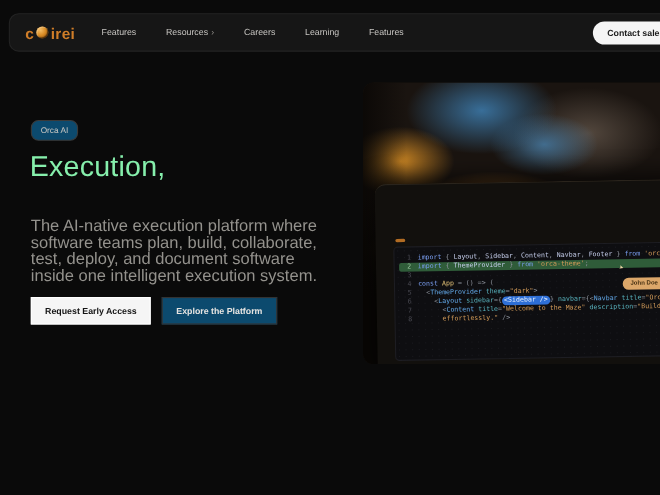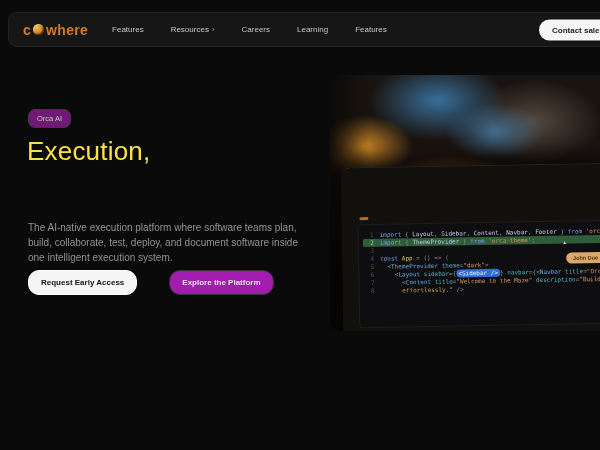--- a/index.html
+++ b/index.html
@@ -35,36 +35,36 @@
     background: var(--cta-bg, #f5f5f5); color: #1c1c1c;
     font-size: 8px; font-weight: 600;
     padding: 6px 13px; border: none; border-radius: 999px;
     white-space: nowrap; cursor: pointer;
   }
 
   
   .badge {
     position: absolute; left: 28px; top: 109px;
     font-size: 7.5px; color: #c9c7c2;
-    background: #701a75; border: 1px solid #3a3a3a;
+    background: #0c4a6e; border: 1px solid #3a3a3a;
     padding: 4px 8px; border-radius: 7px;
   }
   .hero-title {
     position: absolute; left: 27px; top: 134px;
     font-size: 26px; line-height: 34px; font-weight: 500;
-    color: #fde047; letter-spacing: .2px;
+    color: #86efac; letter-spacing: .2px;
   }
   .hero-desc {
-    position: absolute; left: 28px; top: 220px; width: 270px;
-    font-size: 10px; line-height: 15px; color: #94928d;
+    position: absolute; left: 28px; top: 198px; width: 270px;
+    font-size: 15px; line-height: 15px; color: #94928d;
   }
   .cta-row { position: absolute; left: 28px; top: 270px; display: flex; gap: 10px; }
-  .btn { font-size: 8px; font-weight: 600; padding: 7px 12px; border-radius: 11px; cursor: pointer; white-space: nowrap; }
+  .btn { font-size: 8px; font-weight: 600; padding: 7px 12px; border-radius: 0; cursor: pointer; white-space: nowrap; }
   .btn-primary { background: var(--cta-bg, #f5f5f5); color: #141414; border: 1px solid #fff; }
-  .btn-secondary { background: #a21caf; color: #e6e4e1; border: 1px solid #333; margin-left: 22px; }
+  .btn-secondary { background: #0c4a6e; color: #e6e4e1; border: 1px solid #333; }
 
   
   .hero-image {
     position: absolute; left: 330px; top: 75px; right: -14px; height: 256px;
     border-radius: 10px; overflow: hidden; background: #15100b;
   }
   .sky {
     position: absolute; inset: 0;
     background:
       radial-gradient(ellipse 70px 45px at 12% 28%, rgba(222,146,38,.9) 0%, rgba(222,146,38,0) 70%),
@@ -122,21 +122,21 @@
     padding: 2.5px 7px; border-radius: 999px; white-space: nowrap;
   }
 </style>
 </head>
 <body style="--accent: #cf7d28; --page-bg: #0a0a0a; --nav-bg: #161616; --cta-bg: #f5f5f5; --hl-green: #2f5c39; --sel-blue: #2e6fd6; --cursor-pill: #dca76a;">
 
 <header class="navbar">
   <div class="logo">
     <span class="logo-text">c</span>
     <span class="logo-icon"></span>
-    <span class="logo-text">where</span>
+    <span class="logo-text">irei</span>
   </div>
   <nav class="nav-items">
       <a class="nav-item">Features</a>
       <a class="nav-item">Resources<span class="chev">›</span></a>
       <a class="nav-item">Careers</a>
       <a class="nav-item">Learning</a>
       <a class="nav-item">Features</a>
     </nav>
   <button class="contact-btn">Contact sales</button>
 </header>

